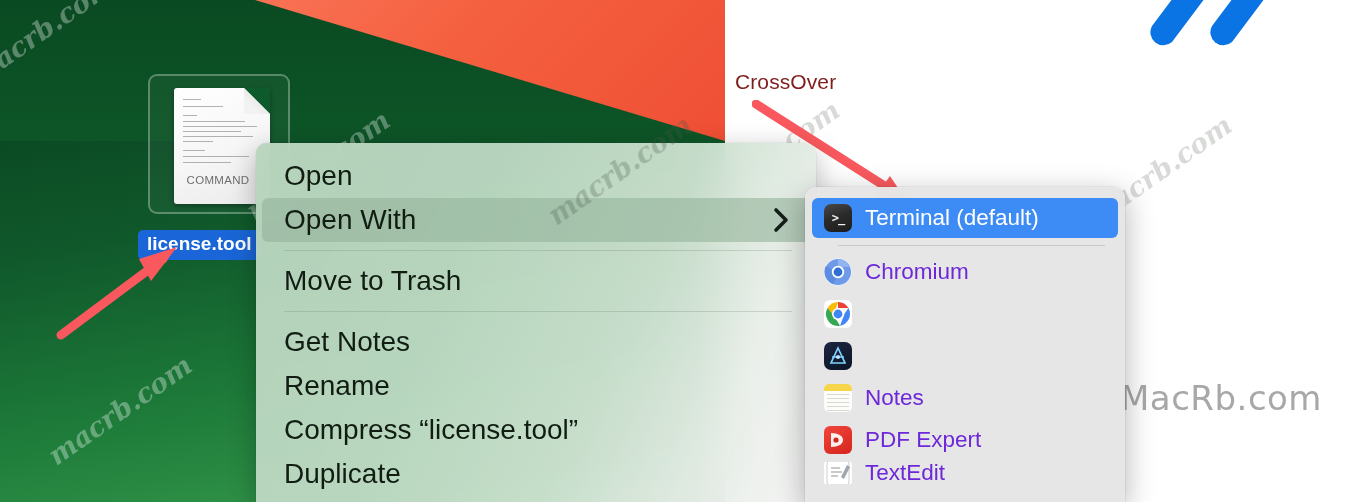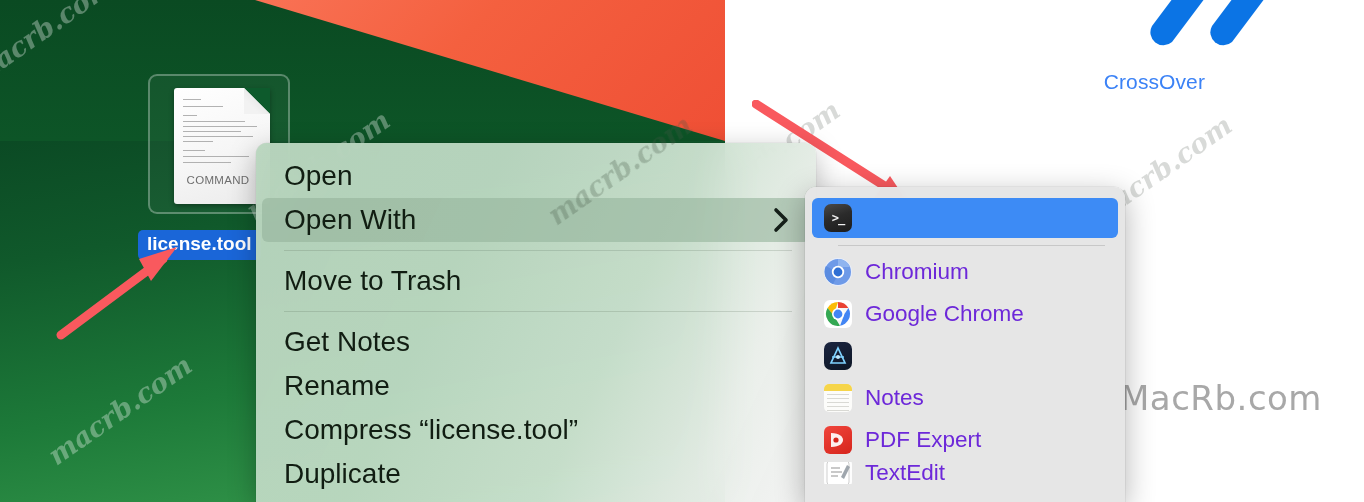--- a/index.html
+++ b/index.html
@@ -33,22 +33,22 @@
 
   
   #right-panel {
     position:absolute; left:725px; top:0; width:639px; height:502px;
     background:#ffffff;
   }
   #crossover-logo {
     position:absolute; left:896px; top:-34px; width:104px; height:66px;
   }
   #crossover-label {
-    position:absolute; left:765px; top:70px; width:440px;
-    text-align:right; font-size:21px; color:#3b82f6;
+    position:absolute; left:735px; top:70px; width:440px;
+    text-align:left; font-size:21px; color:#7f1d1d;
     letter-spacing:.1px;
   }
   #blue-marks { position:absolute; left:1150px; top:-8px; width:150px; height:62px; }
   #macrb-text {
     position:absolute; left:1120px; top:378px;
     font-size:34px; color:#a8a8a8; letter-spacing:.5px;
     font-family:"DejaVu Sans", sans-serif;
   }
 
   
@@ -301,20 +301,21 @@
     <span>Duplicate</span>
   </div>
 </div>
 
 <div class="wm wm-dark" style="left:560px; top:200px; font-size:27px; color:rgba(70,85,70,.28);">macrb.com</div>
 
 <div id="submenu">
 
   <div class="sub-item selected">
     <span class="sub-icon ic-terminal">&gt;_</span>
+    <span>Terminal (default)</span>
   </div>
 
   <div class="sub-sep"></div>
 
   <div class="sub-item">
     <span class="sub-icon ic-chromium">
       <svg width="28" height="28" viewBox="0 0 28 28">
         <circle cx="14" cy="14" r="13" fill="#6e9ae8"></circle>
         <path d="M14 1 A13 13 0 0 1 26 9 L14 9 Z" fill="#8fb4ef"></path>
         <path d="M1.8 8 A13 13 0 0 0 9 26 L15 15 Z" fill="#5b8ce0"></path>
@@ -330,21 +331,20 @@
       <svg width="28" height="28" viewBox="0 0 28 28">
         <circle cx="14" cy="14" r="12" fill="#f7f7f7"></circle>
         <path d="M14 2 A12 12 0 0 1 24.4 8 L14 8 Z" fill="#ea4335"></path>
         <path d="M24.4 8 A12 12 0 0 1 16 25.8 L20.5 14 Z" fill="#4285f4" transform="rotate(0 14 14)"></path>
         <path d="M14 2 A12 12 0 0 0 3.6 8 L9.5 16 Z" fill="#fbbc05"></path>
         <path d="M3.6 8 A12 12 0 0 0 16 25.8 L10 16 Z" fill="#34a853"></path>
         <circle cx="14" cy="14" r="6" fill="#ffffff"></circle>
         <circle cx="14" cy="14" r="4.4" fill="#4285f4"></circle>
       </svg>
     </span>
-    <span>Google Chrome</span>
   </div>
 
   <div class="sub-item">
     <span class="sub-icon ic-instruments">
       <svg width="22" height="22" viewBox="0 0 22 22">
         <path d="M11 3 L18 18 L4 18 Z" fill="none" stroke="#7fd2ff" stroke-width="1.7"></path>
         <path d="M5 12 L17 12" stroke="#7fd2ff" stroke-width="1.7"></path>
         <circle cx="11" cy="12" r="2" fill="#bfe9ff"></circle>
       </svg>
     </span>

